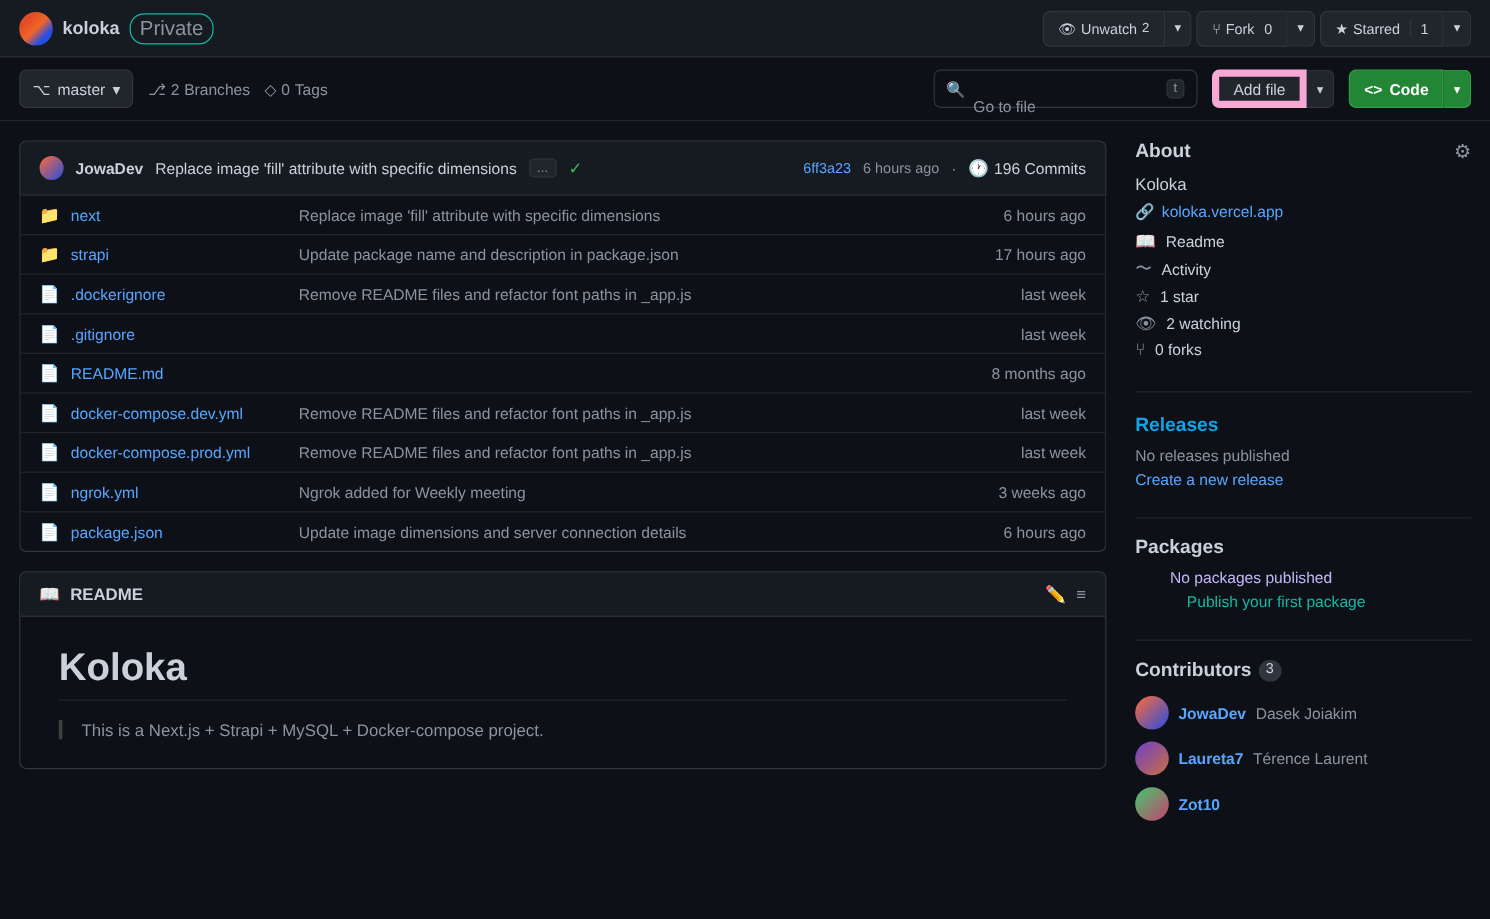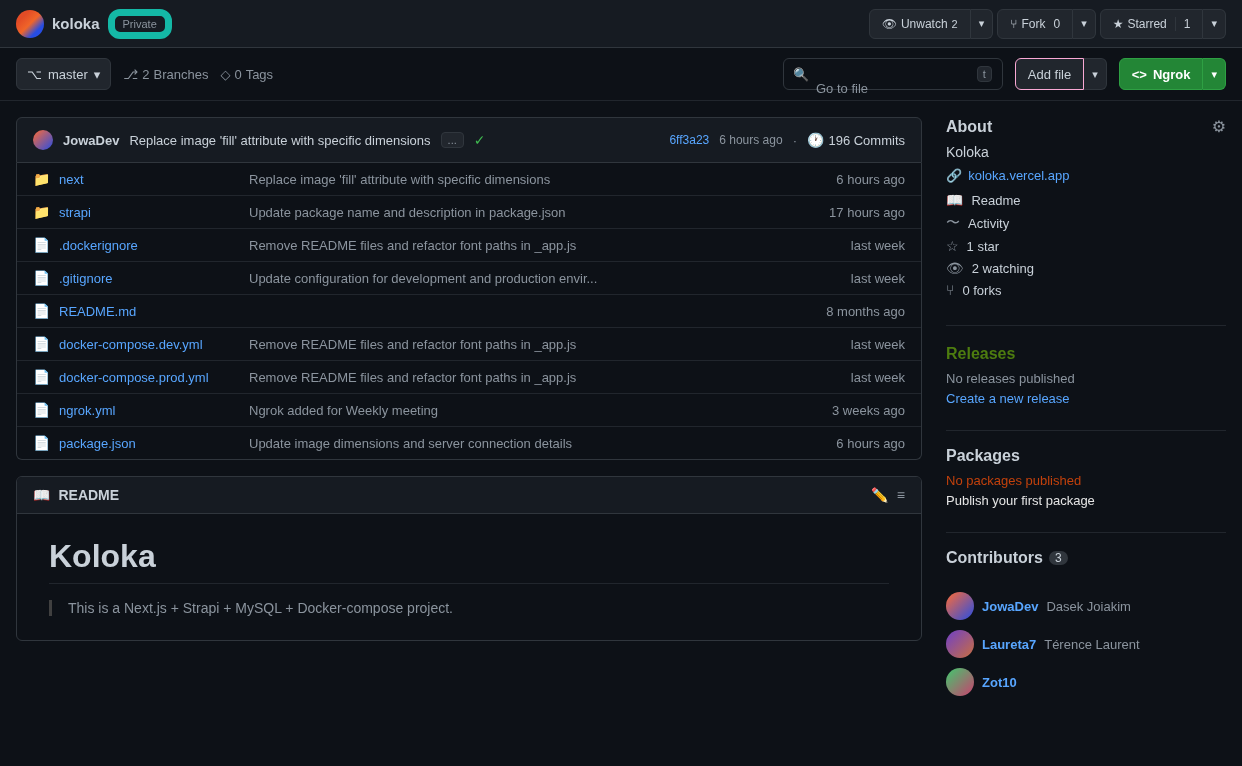--- a/index.html
+++ b/index.html
@@ -21,22 +21,22 @@
       height: 48px;
       gap: 12px;
     }
     .nav-logo { display: flex; align-items: center; gap: 8px; }
     .logo-circle {
       width: 28px; height: 28px; border-radius: 50%;
       background: linear-gradient(135deg, #e34c26 25%, #f06529 50%, #264de4 75%);
     }
     .repo-name { font-size: 15px; font-weight: 600; color: #c9d1d9; }
     .private-badge {
-      background: transparent; border: 7px solid #14b8a6;
-      border-radius: 12px; padding: 2px 8px; font-size: 11px; color: #8b949e;
+      background: transparent; border: 1px solid #14b8a6;
+      border-radius: 12px; padding: 2px 8px; font-size: 17px; color: #8b949e;
     }
     .nav-spacer { flex: 1; }
     .nav-btn-group { display: flex; align-items: center; gap: 4px; }
     .nav-btn {
       background: #21262d; border: 1px solid #30363d; border-radius: 6px;
       color: #c9d1d9; padding: 5px 12px; font-size: 12px; cursor: pointer;
       display: flex; align-items: center; gap: 4px; height: 30px;
     }
     .nav-btn-arrow {
       background: #21262d; border: 1px solid #30363d; border-left: none;
@@ -69,21 +69,21 @@
       margin-left: auto;
       background: #0d1117; border: 1px solid #30363d; border-radius: 6px;
       color: #c9d1d9; padding: 5px 10px; font-size: 13px;
       display: flex; align-items: center; gap: 6px; width: 220px; height: 32px;
     }
     .kbd {
       background: #21262d; border: 1px solid #30363d; border-radius: 4px;
       padding: 1px 5px; font-size: 11px; color: #8b949e; margin-left: auto;
     }
     .add-file-btn {
-      background: #21262d; border: 1px solid #f9a8d4; border-radius: 6px 0 0 6px;
+      background: #21262d; border: 6px solid #f9a8d4; border-radius: 6px 0 0 6px;
       color: #c9d1d9; padding: 5px 12px; font-size: 13px; cursor: pointer;
       height: 32px; display: flex; align-items: center; gap: 6px;
     }
     .add-file-arrow {
       background: #21262d; border: 1px solid #30363d; border-left: none;
       border-radius: 0 6px 6px 0; color: #c9d1d9; padding: 5px 8px;
       font-size: 11px; cursor: pointer; height: 32px; display: flex; align-items: center;
     }
     .code-btn {
       background: #238636; border: 1px solid #2ea043; border-radius: 6px 0 0 6px;
@@ -178,34 +178,34 @@
       color: #58a6ff; font-size: 13px; display: flex; align-items: center; gap: 6px;
       text-decoration: none; margin-bottom: 6px; cursor: pointer;
     }
     .sidebar-item {
       display: flex; align-items: center; gap: 8px;
       color: #c9d1d9; font-size: 13px; padding: 3px 0; cursor: pointer;
     }
     .sidebar-item-icon { color: #8b949e; font-size: 14px; }
     .sidebar-divider { border: none; border-top: 1px solid #21262d; margin: 16px 0; }
 
-    .releases-title { font-size: 16px; font-weight: 600; color: #4d7c0f; margin-bottom: 8px; margin-top: 19px; }
+    .releases-title { font-size: 16px; font-weight: 600; color: #0ea5e9; margin-bottom: 8px; margin-top: 19px; }
     .no-releases { color: #8b949e; font-size: 13px; margin-bottom: 4px; }
     .create-release-link {
       color: #58a6ff; font-size: 13px; cursor: pointer; text-decoration: none;
     }
 
     .packages-title { font-size: 16px; font-weight: 600; color: #c9d1d9; margin-bottom: 8px; }
-    .no-packages { color: #c2410c; font-size: 13px; margin-bottom: 4px; }
+    .no-packages { color: #c4b5fd; font-size: 13px; margin-bottom: 4px; margin-left: 29px; }
     .publish-link {
-      color: #e5e5e5; font-size: 13px; cursor: pointer; text-decoration: none;
+      color: #14b8a6; font-size: 13px; cursor: pointer; text-decoration: none; margin-left: 43px;
     }
 
     .contributors-header {
-      display: flex; align-items: center; gap: 6px; margin-bottom: 25px;
+      display: flex; gap: 6px; margin-bottom: 12px;
     }
     .contributors-badge {
       background: #30363d; border-radius: 10px; padding: 0 6px;
       font-size: 12px; color: #c9d1d9;
     }
     .contributor-row {
       display: flex; align-items: center; gap: 8px; margin-bottom: 10px; cursor: pointer;
     }
     .contributor-avatar {
       width: 28px; height: 28px; border-radius: 50%; flex-shrink: 0;
@@ -284,21 +284,21 @@
   </div>
   <div style="display:flex;">
     <button class="add-file-btn">
       <span>Add file</span>
     </button>
     <button class="add-file-arrow">▾</button>
   </div>
   <div style="display:flex;">
     <button class="code-btn">
       <span>&lt;&gt;</span>
-      <span>Ngrok</span>
+      <span>Code</span>
     </button>
     <button class="code-btn-arrow">▾</button>
   </div>
 </div>
 
 <div class="main-layout">
 
   <div class="file-section">
 
     <div class="commit-bar">
@@ -332,21 +332,20 @@
     </div>
         <div class="file-row">
       <span class="file-icon ">📄</span>
       <span class="file-name">.dockerignore</span>
       <span class="file-commit">Remove README files and refactor font paths in _app.js</span>
       <span class="file-time">last week</span>
     </div>
         <div class="file-row">
       <span class="file-icon ">📄</span>
       <span class="file-name">.gitignore</span>
-      <span class="file-commit">Update configuration for development and production envir...</span>
       <span class="file-time">last week</span>
     </div>
         <div class="file-row">
       <span class="file-icon ">📄</span>
       <span class="file-name">README.md</span>
       <span class="file-time">8 months ago</span>
     </div>
         <div class="file-row">
       <span class="file-icon ">📄</span>
       <span class="file-name">docker-compose.dev.yml</span>

